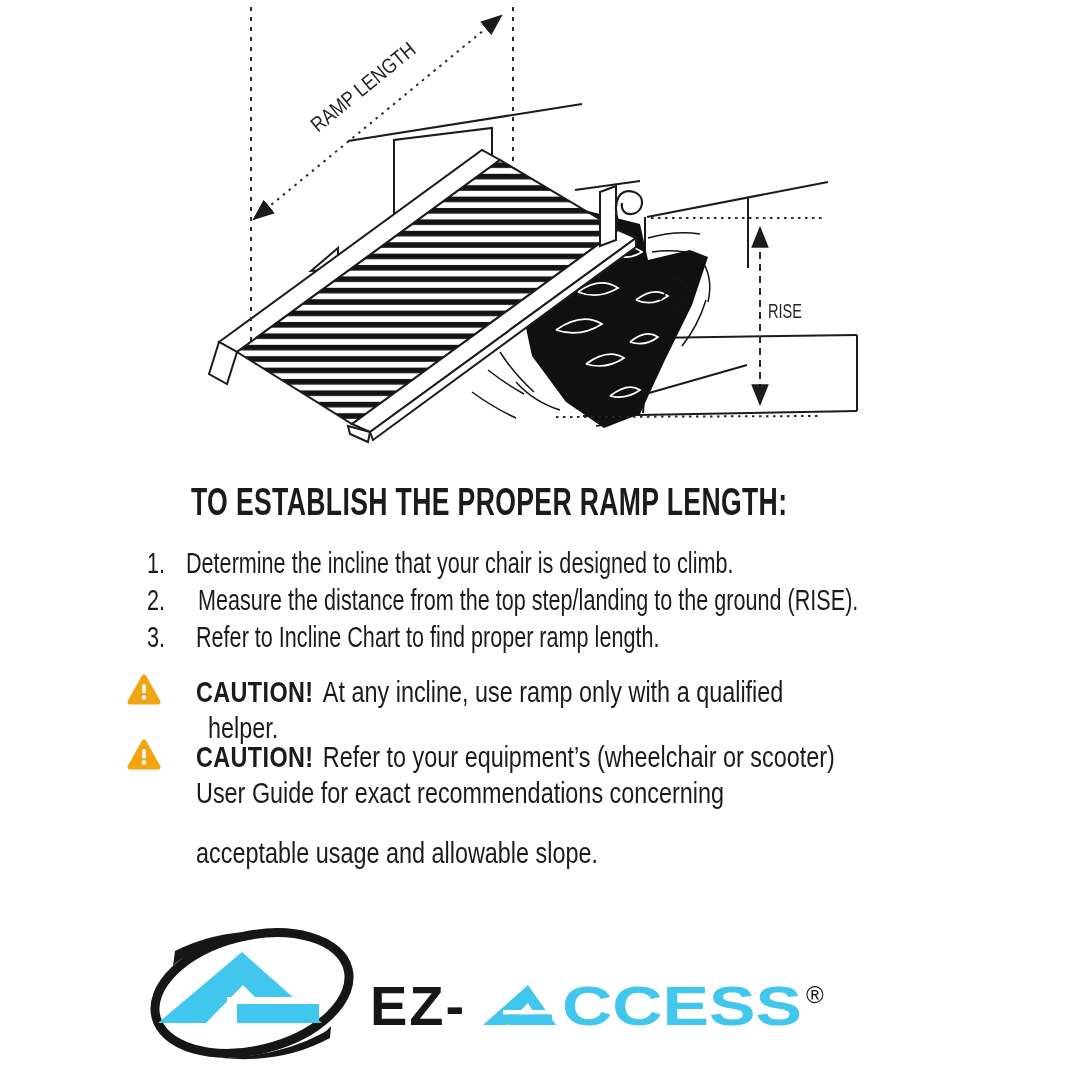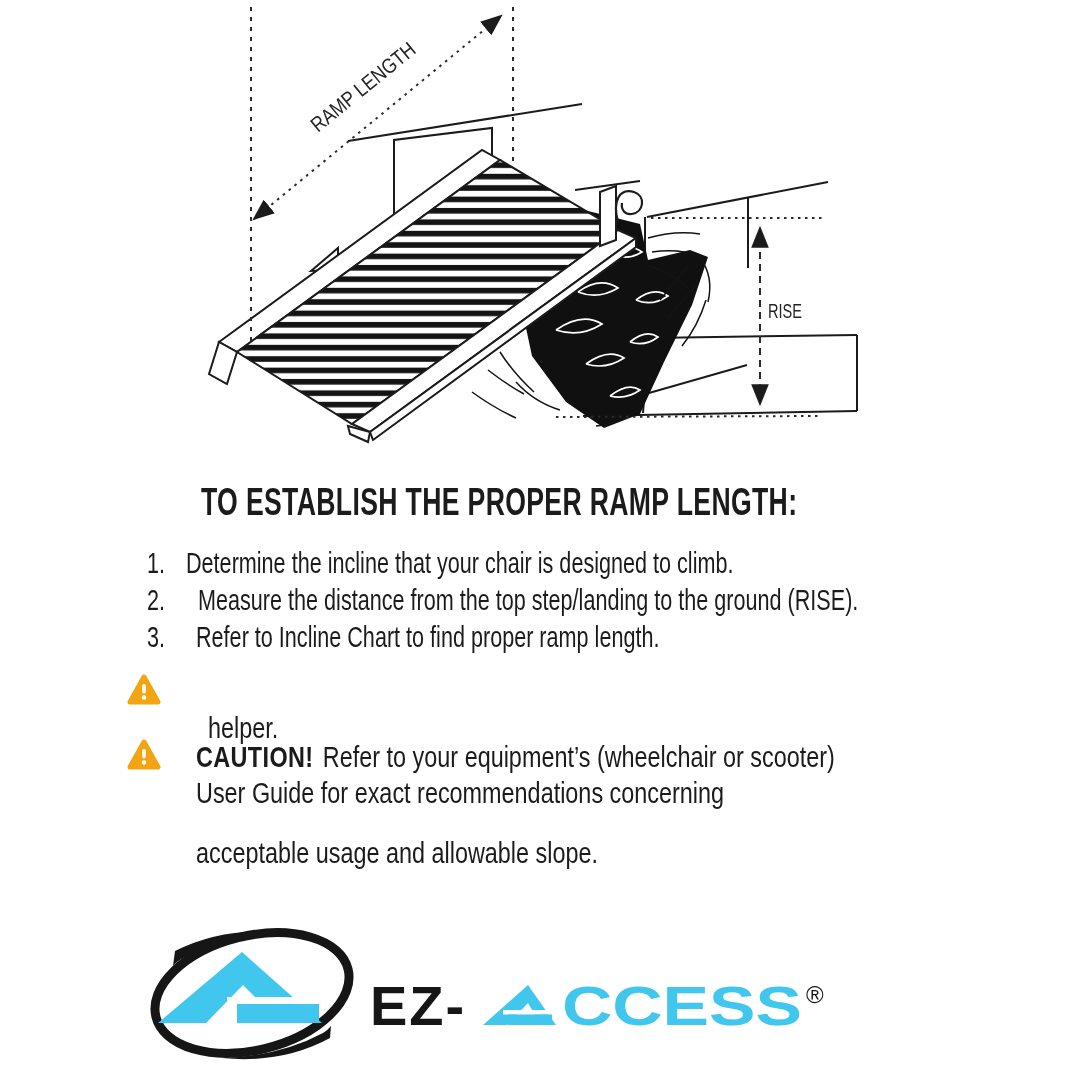--- a/index.html
+++ b/index.html
@@ -104,21 +104,21 @@
       <line x1="513" y1="7" x2="513" y2="164" stroke="#2a2a2a" stroke-width="2" stroke-dasharray="4 6"></line>
       <line x1="254" y1="219" x2="501" y2="16" stroke="#2a2a2a" stroke-width="2" stroke-dasharray="2.5 5" marker-start="url(#ah)" marker-end="url(#ah)"></line>
       <line x1="651" y1="218" x2="822" y2="218" stroke="#2a2a2a" stroke-width="2" stroke-dasharray="2.5 4.5"></line>
       <line x1="556" y1="417" x2="822" y2="416" stroke="#2a2a2a" stroke-width="2" stroke-dasharray="2.5 4.5"></line>
       <line x1="760" y1="228" x2="760" y2="404" stroke="#2a2a2a" stroke-width="2" stroke-dasharray="7 5" marker-start="url(#ah)" marker-end="url(#ah)"></line>
       <text transform="translate(318,133) rotate(-39.2)" x="0" y="0" font-size="21" fill="#242424" textLength="128" lengthAdjust="spacingAndGlyphs">RAMP LENGTH</text>
       <text x="768" y="318" font-size="20" fill="#242424" textLength="34" lengthAdjust="spacingAndGlyphs">RISE</text>
     </g>
   </svg>
 
-  <div class="abs" style="left:201px;top:483px">
+  <div class="abs" style="left:191px;top:483px">
     <span class="sx heading">TO ESTABLISH THE PROPER RAMP LENGTH:</span>
   </div>
 
   <div>
     <div class="abs" style="left:147px;top:548px">
       <span class="sx body-line">1.</span></div>
     <div class="abs" style="left:186px;top:548px">
       <span class="sx body-line">Determine the incline that your chair is designed to climb.</span></div>
 
     <div class="abs" style="left:147px;top:585px">
@@ -130,20 +130,25 @@
       <span class="sx body-line">3.</span></div>
     <div class="abs" style="left:196px;top:622px">
       <span class="sx body-line">Refer to Incline Chart to find proper ramp length.</span></div>
   </div>
 
   <svg class="abs" style="left:127px;top:674px" width="34" height="31" viewBox="0 0 34 31">
     <polygon points="17,3 31,28 3,28" fill="#F2A413" stroke="#F2A413" stroke-width="5" stroke-linejoin="round"></polygon>
     <rect x="15.2" y="10" width="3.6" height="9.5" rx="1.8" fill="#ffffff"></rect>
     <circle cx="17" cy="23.5" r="2.3" fill="#ffffff"></circle>
   </svg>
+  <div class="abs" style="left:196px;top:677px">
+    <span class="sx caut-line">
+      <b>CAUTION!</b><span class="caut-rest">At any incline, use ramp only with a qualified</span>
+    </span>
+  </div>
   <div class="abs" style="left:208px;top:713px">
     <span class="sx caut-line">helper.</span>
   </div>
 
   <svg class="abs" style="left:127px;top:739px" width="34" height="31" viewBox="0 0 34 31">
     <polygon points="17,3 31,28 3,28" fill="#F2A413" stroke="#F2A413" stroke-width="5" stroke-linejoin="round"></polygon>
     <rect x="15.2" y="10" width="3.6" height="9.5" rx="1.8" fill="#ffffff"></rect>
     <circle cx="17" cy="23.5" r="2.3" fill="#ffffff"></circle>
   </svg>
   <div class="abs" style="left:196px;top:778px">

